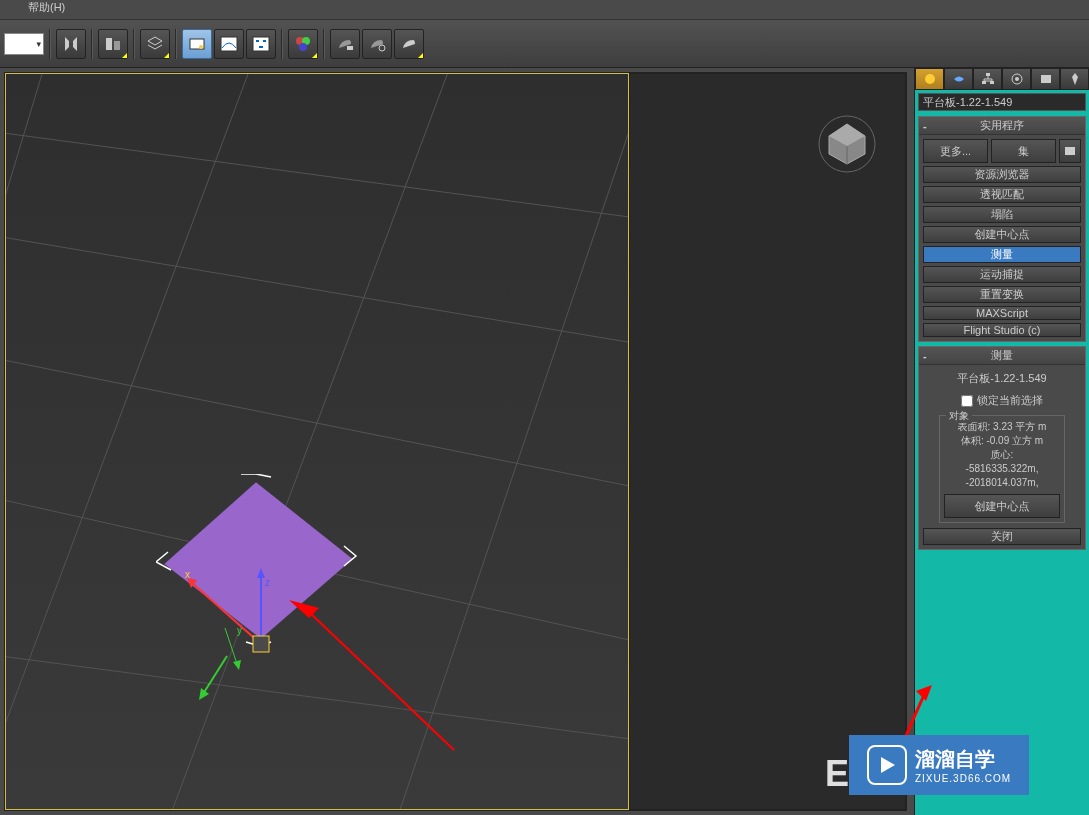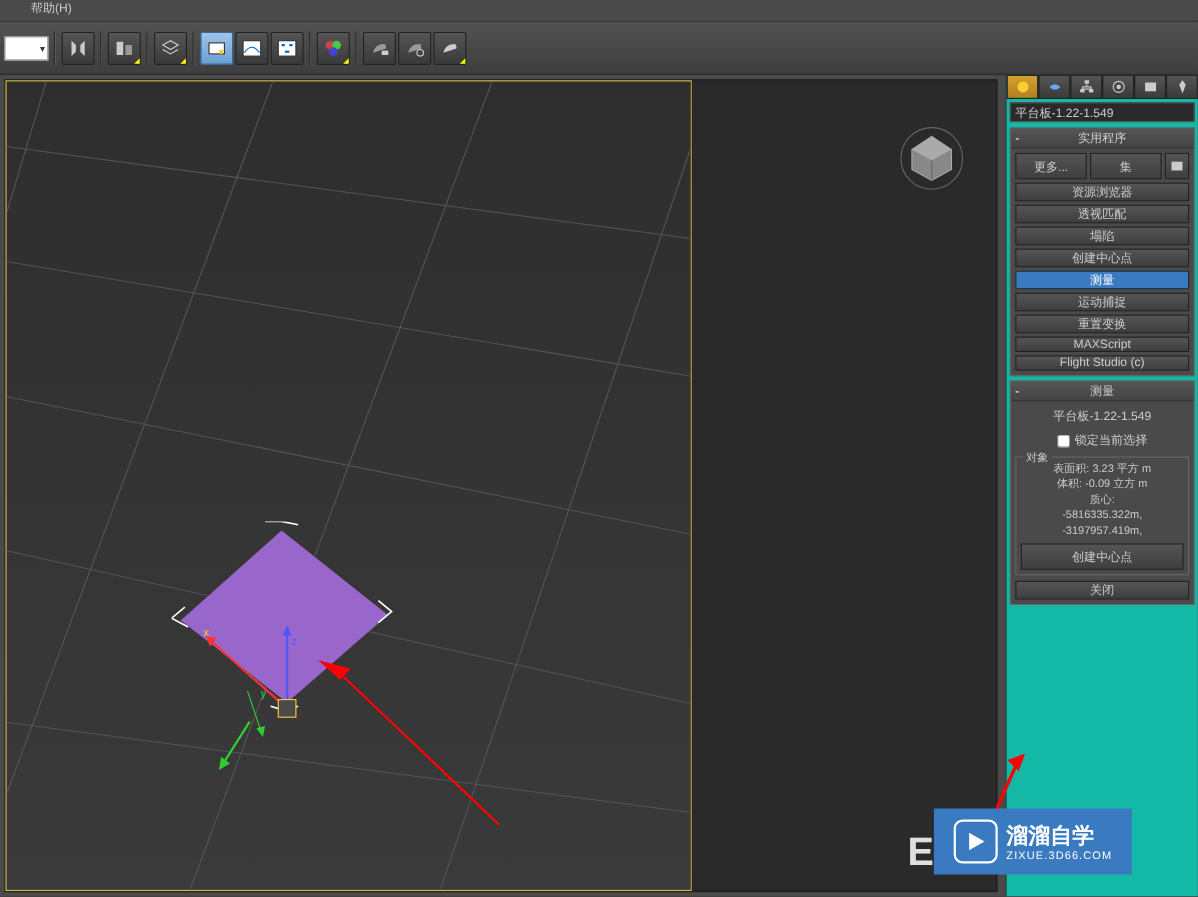--- a/index.html
+++ b/index.html
@@ -148,21 +148,21 @@
     .rollout-label {
       color: #ccc; font-size: 11px; text-align: center;
       padding: 2px 0;
     }
     .checkbox-row {
       display: flex; align-items: center; justify-content: center; gap: 4px;
       padding: 2px 0;
     }
     .checkbox-row input { width: 12px; height: 12px; }
     .group-box {
-      border: 1px solid #666; margin: 2px 0; padding: 4px;
+      border: 1px solid #666; margin: 2px 16px; padding: 4px;
       position: relative;
     }
     .group-box .legend {
       position: absolute; top: -7px; left: 6px; background: #4a4a4a;
       padding: 0 3px; color: #ccc; font-size: 10px;
     }
     .data-line {
       color: #ccc; font-size: 10px; text-align: center; line-height: 14px;
     }
     .data-line.left { text-align: left; padding-left: 8px; }
@@ -404,21 +404,21 @@
         <div class="checkbox-row">
           <input type="checkbox" style="">
           <span>锁定当前选择</span>
         </div>
         <div class="group-box">
           <span class="legend">对象</span>
           <div class="data-line"><span>表面积:</span> <span>3.23 平方 m</span></div>
           <div class="data-line"><span>体积:</span> <span>-0.09 立方 m</span></div>
           <div class="data-line">质心:</div>
           <div class="data-line">-5816335.322m,</div>
-          <div class="data-line">-3197957.419m,</div>
+          <div class="data-line">-2018014.037m,</div>
           <div class="util-btn" style="margin-top:4px;">创建中心点</div>
         </div>
         <div class="util-btn">关闭</div>
       </div>
     </div>
   </div>
 </div>
 
 <svg style="position:absolute; bottom:70px; right:155px;" width="30" height="60">
   <polygon points="28,0 12,6 22,16" fill="#f00"></polygon>

